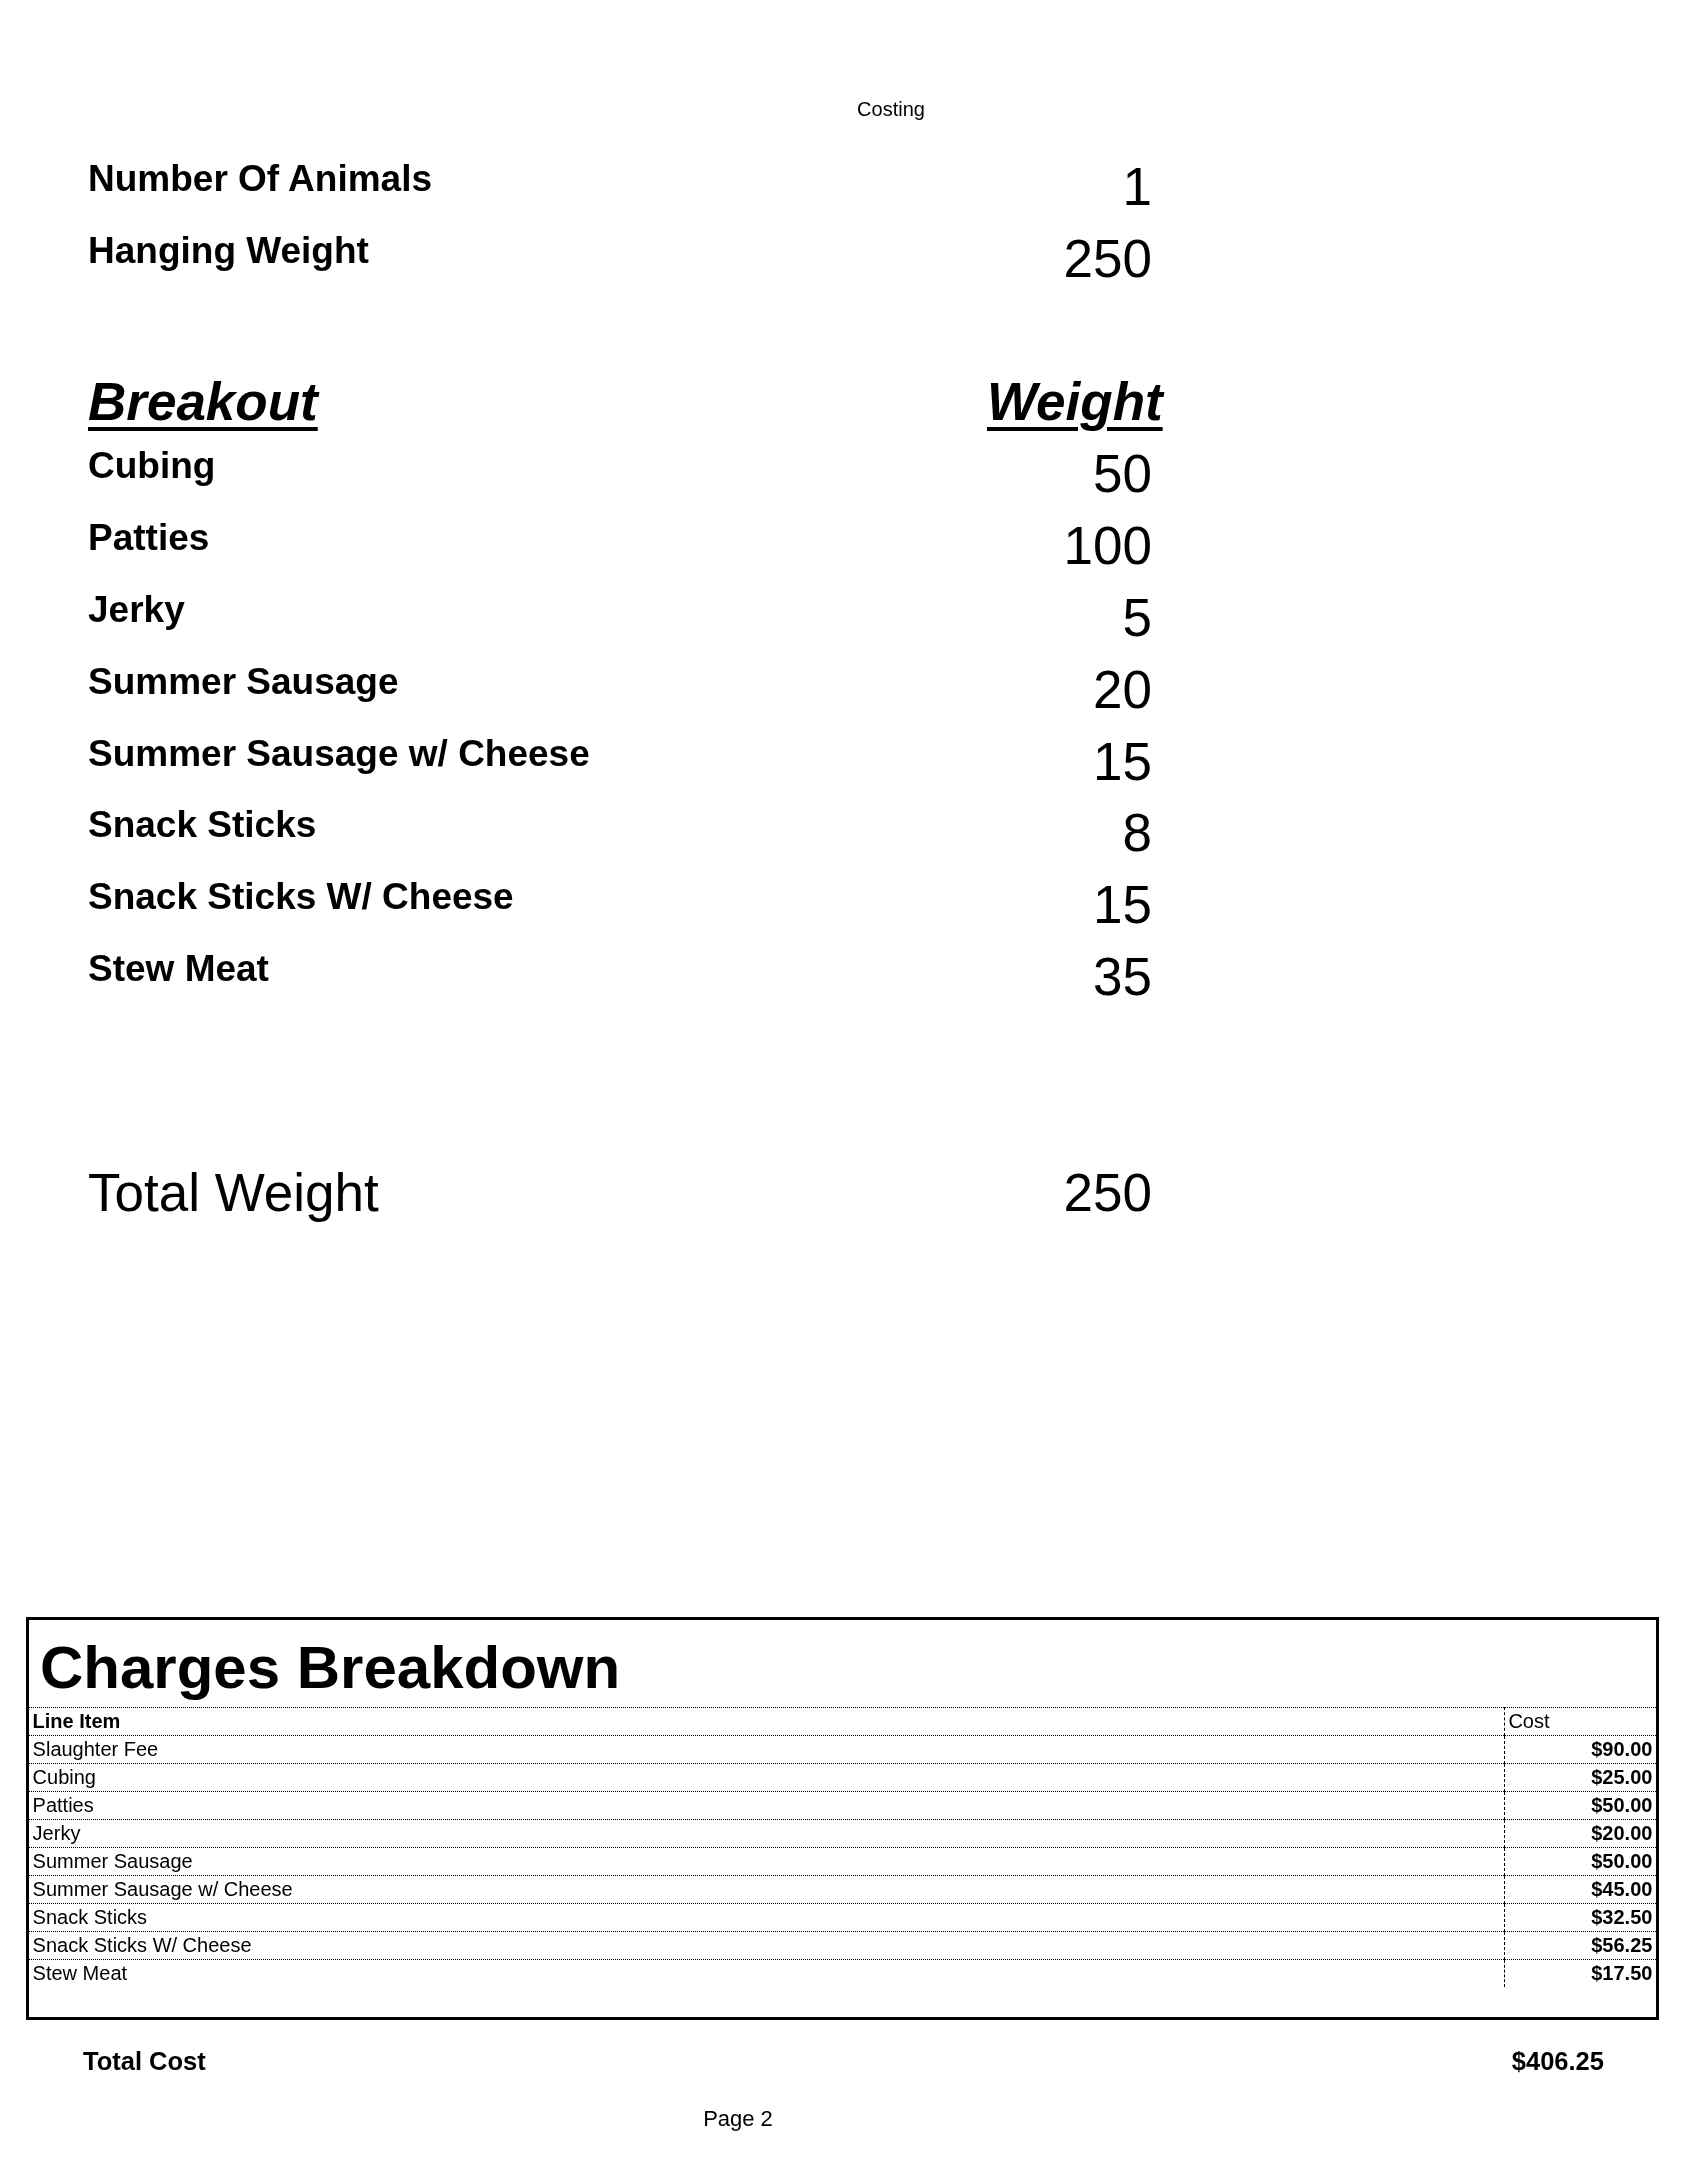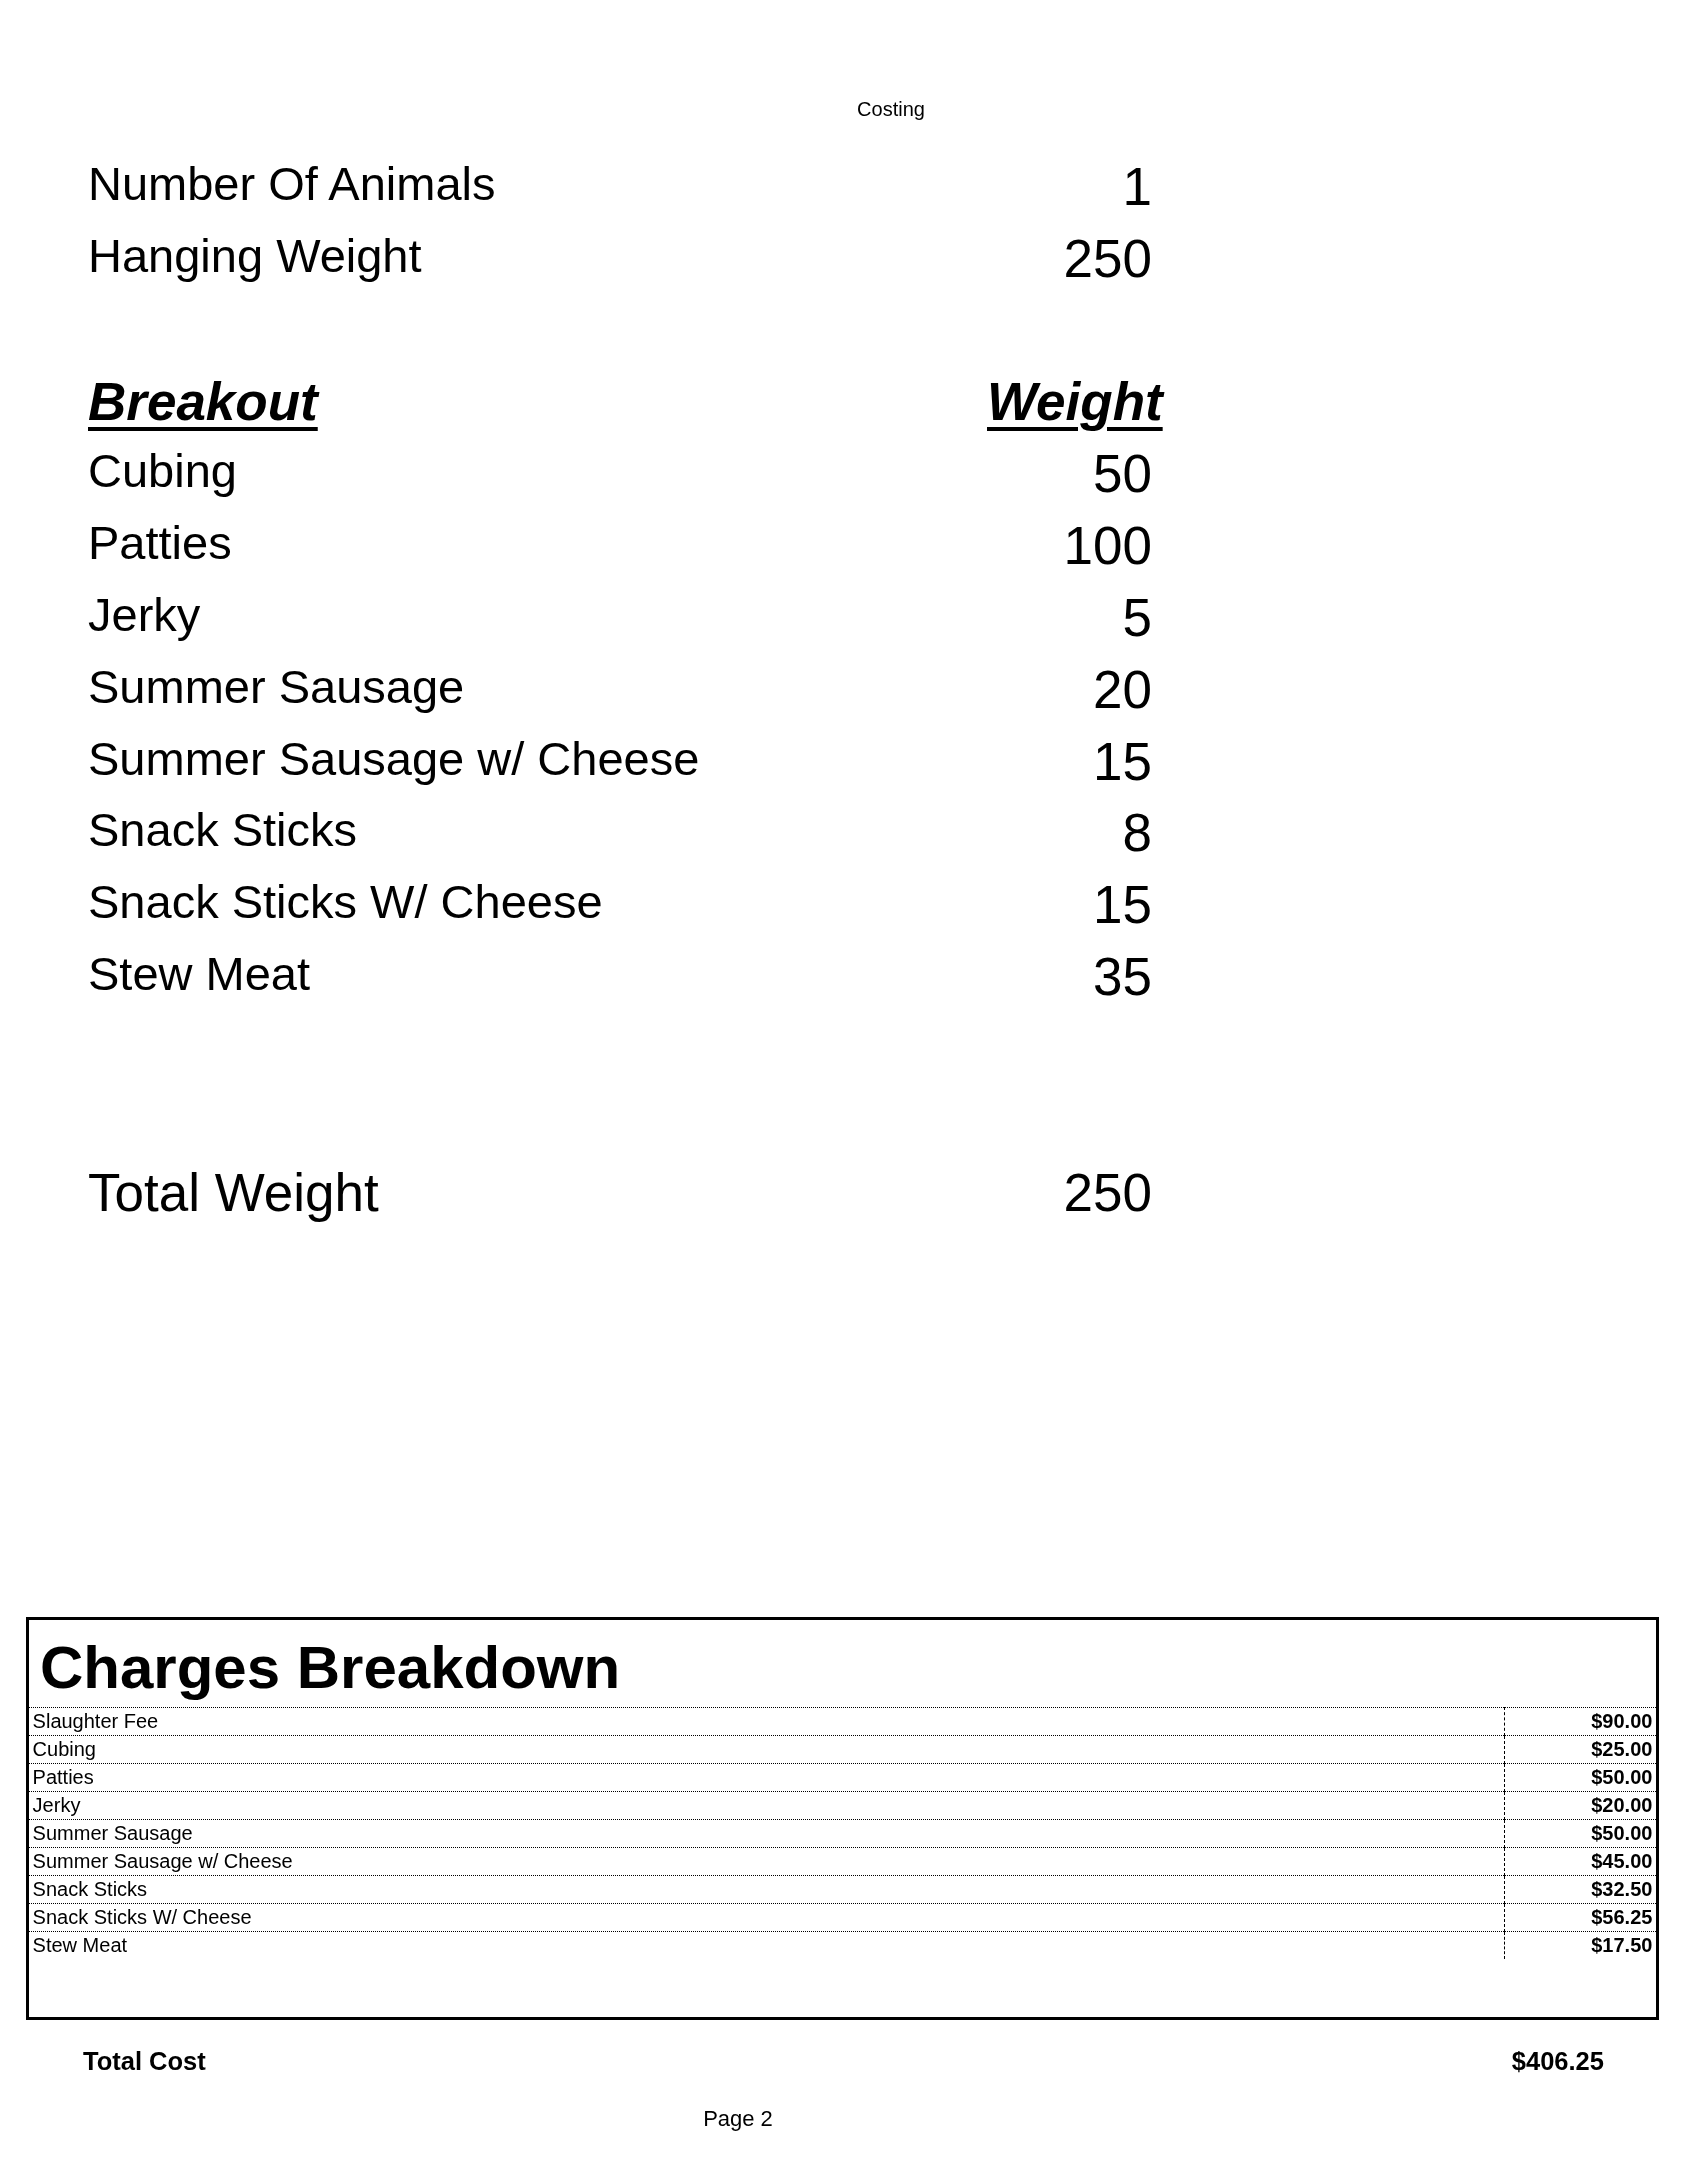--- a/index.html
+++ b/index.html
@@ -1,20 +1,20 @@
 <!DOCTYPE html>
 <html style="font-size:14.5px"><head>
   <meta charset="utf-8">
   <style>
     html, body { margin: 0; padding: 0; background: #ffffff; }
     body { width: 1686px; height: 2182px; position: relative; overflow: hidden;
            font-family: "Liberation Sans", sans-serif; color: #000; }
     .abs { position: absolute; white-space: nowrap; padding-left: 48px; }
     .header { left: 0; width: 1686px; top: 98px; text-align: center; font-size: 20px; }
-    .big-label { left: 40px; font-size: 47px; font-weight: normal; line-height: 1; }
+    .big-label { left: 40px; font-size: 37px; font-weight: bold; line-height: 1; }
     .big-val { right: 534px; font-size: 53px; line-height: 1; text-align: right; }
     .col-head { font-size: 53px; font-weight: bold; font-style: italic; text-decoration: underline;
                 text-decoration-thickness: 3.6px; text-underline-offset: 7.3px; line-height: 1; }
     .plain-label { left: 40px; font-size: 53px; line-height: 1; }
 
     .charges { left: 26px; top: 1617px; width: 1579px; height: 397px;
                border: 3.6px solid #000; box-sizing: content-box; }
     .charges-title { position: absolute; left: 11px; top: 18px; font-size: 60px; font-weight: bold; line-height: 1; }
     .ctable { position: absolute; left: 0; top: 87px; width: 100%; border-collapse: collapse; }
     .ctable td { height: 27px; padding: 0 3.6px; font-size: 20px; line-height: 27px;
@@ -57,20 +57,24 @@
 <div class="abs big-label" style="top:950px">Stew Meat</div>
 <div class="abs big-val" style="top:950px">35</div>
 
 <div class="abs plain-label" style="top:1166px">Total Weight</div>
 <div class="abs big-val" style="top:1166px">250</div>
 
 <div class="abs charges">
   <div class="charges-title">Charges Breakdown</div>
   <table class="ctable">
     <tbody>
+        <tr class="head">
+      <td>Line Item</td>
+      <td class="cost">Cost</td>
+    </tr>
     <tr>
       <td>Slaughter Fee</td>
       <td class="cost">$90.00</td>
     </tr>
     <tr>
       <td>Cubing</td>
       <td class="cost">$25.00</td>
     </tr>
     <tr>
       <td>Patties</td>

